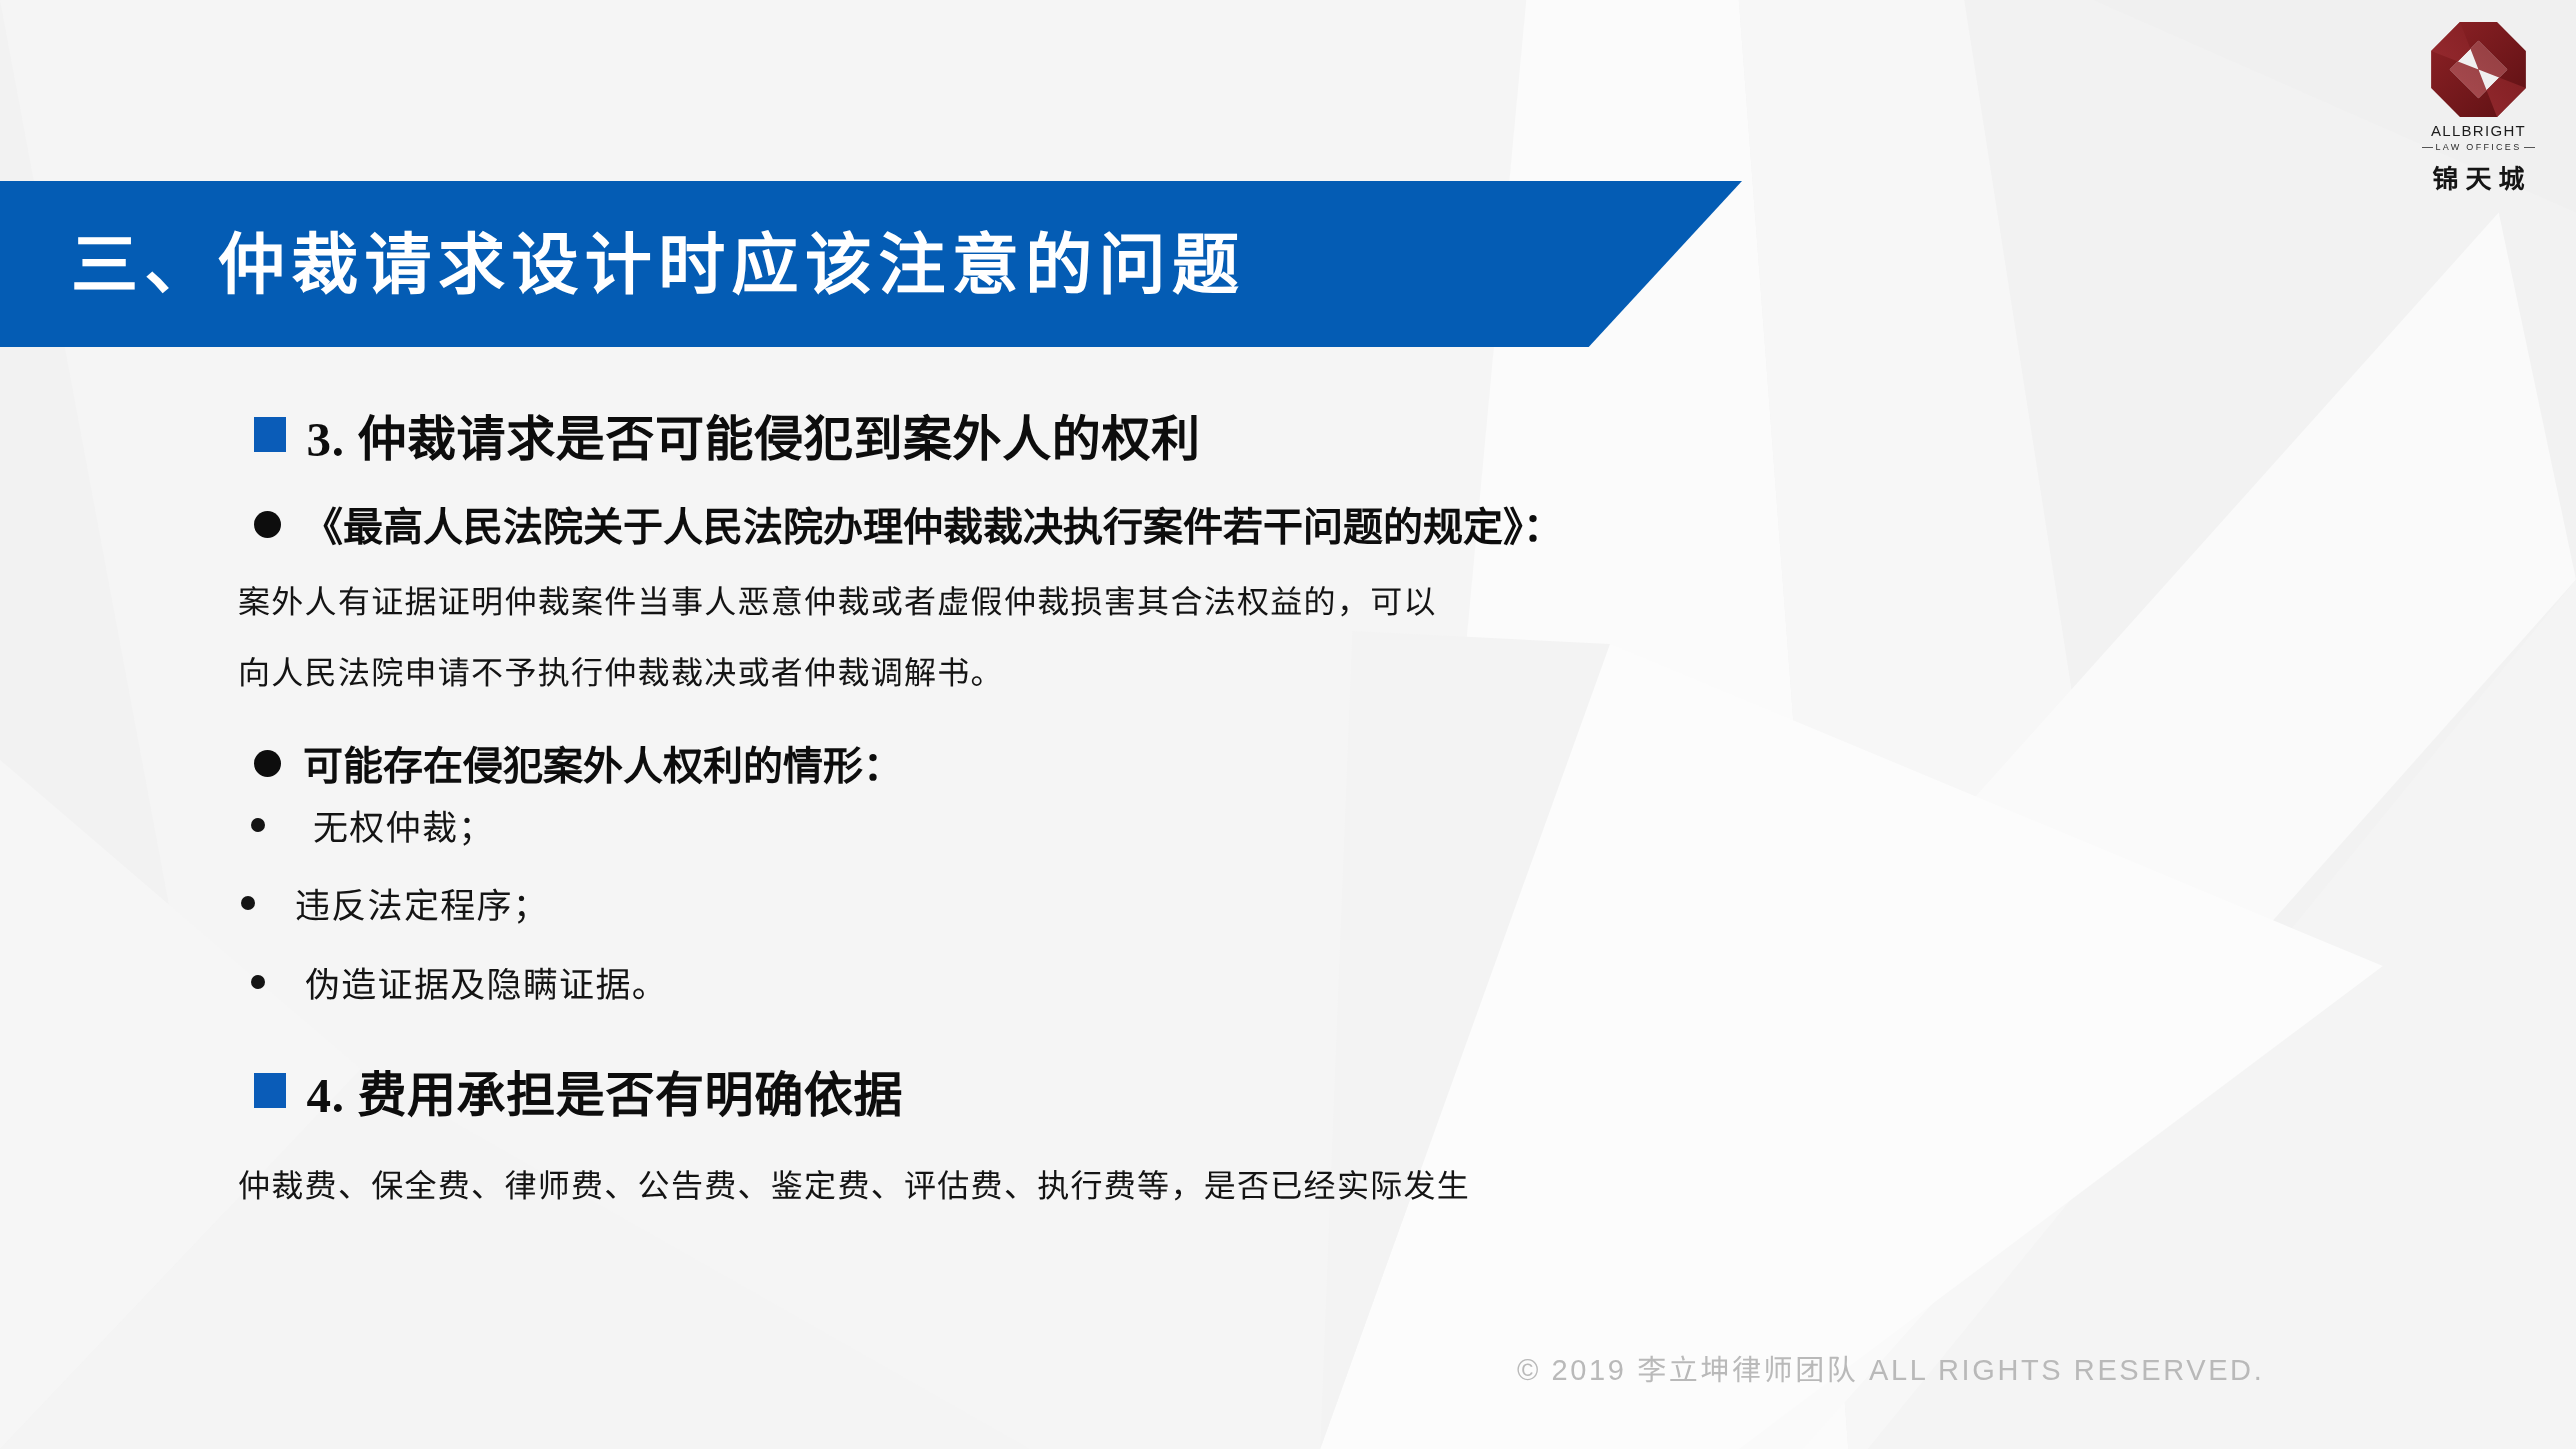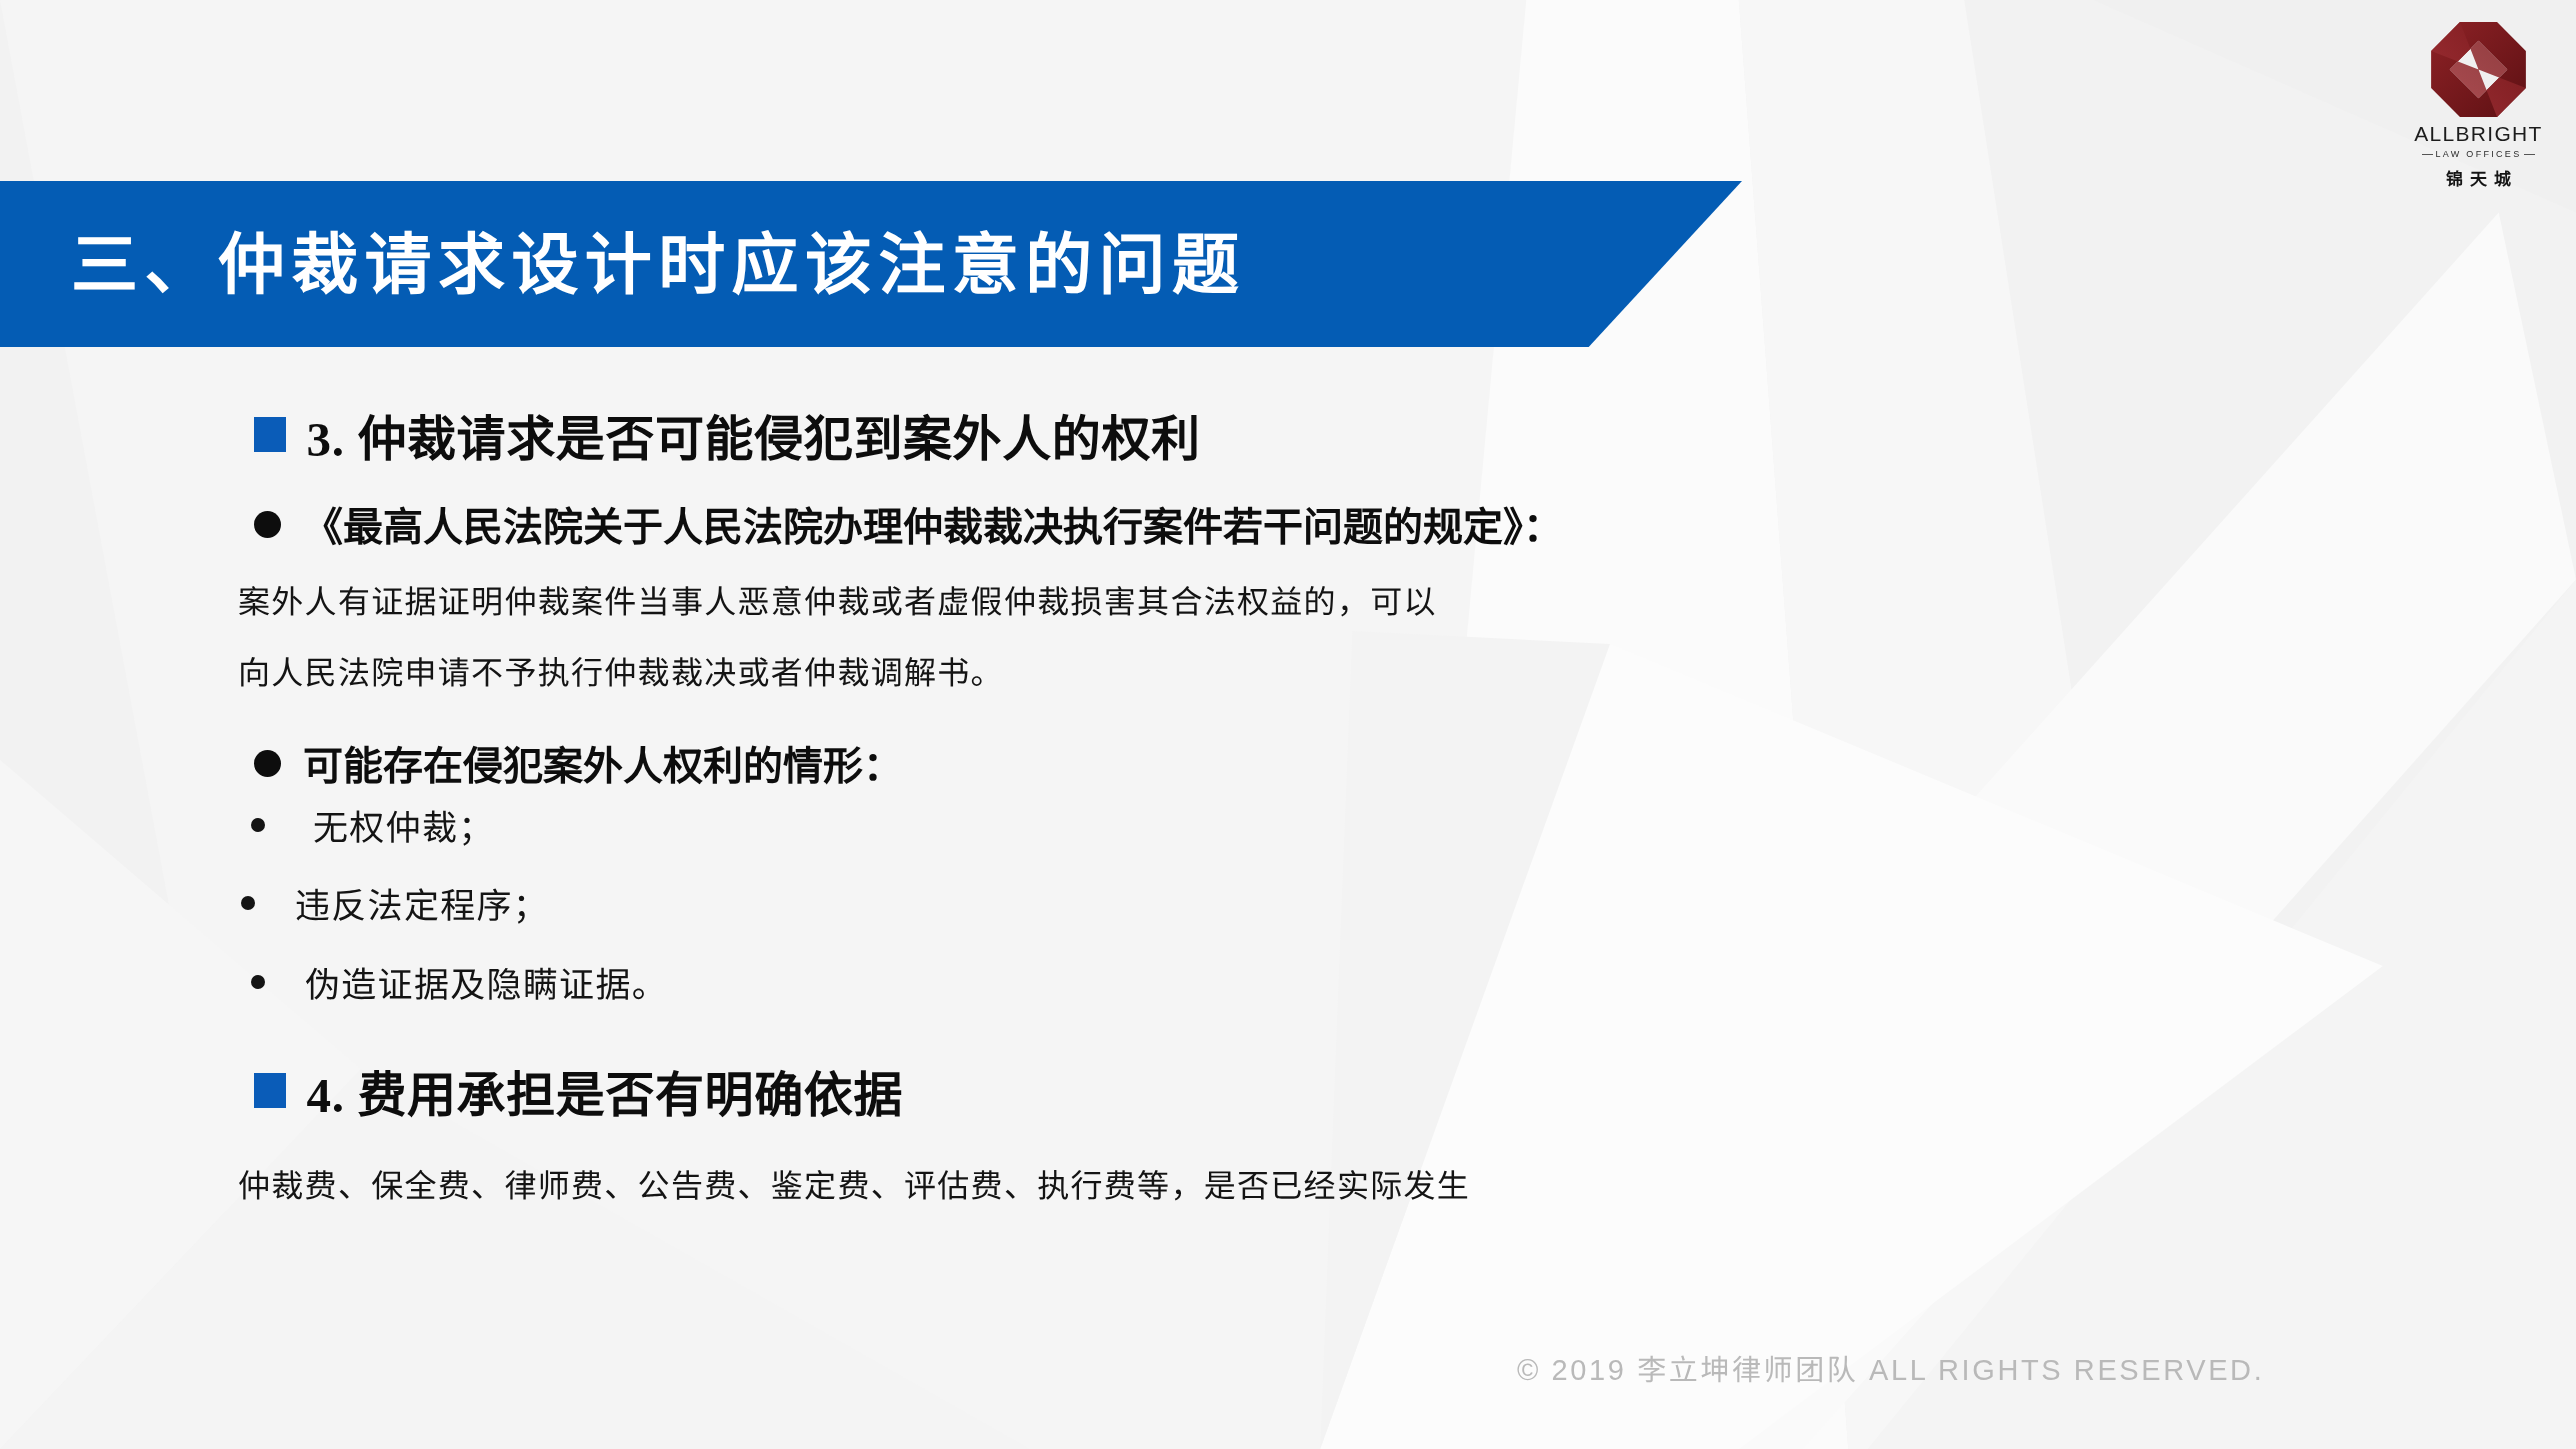--- a/index.html
+++ b/index.html
@@ -54,21 +54,21 @@
   .logo {
     position: absolute;
     left: 2401px;
     top: 18px;
     width: 155px;
     text-align: center;
   }
   .logo-mark { width: 103px; height: 103px; margin: 0 auto; display: block; }
   .logo-name {
     font-family: "Liberation Sans", "DejaVu Sans", sans-serif;
-    font-size: 21px;
+    font-size: 15px;
     letter-spacing: 1.3px;
     color: #1c1c1c;
     margin-top: 1.3px;
     font-weight: 400;
   }
   .logo-sub {
     font-family: "Liberation Sans", "DejaVu Sans", sans-serif;
     font-size: 9px;
     letter-spacing: 2.3px;
     color: #2b2b2b;
@@ -82,21 +82,21 @@
     position: absolute;
     top: 50%;
     width: 11.6px;
     height: 0.6px;
     background: #555;
   }
   .logo-sub::before { left: 0; }
   .logo-sub::after { right: 0; }
   .logo-cn {
     font-family: "Liberation Serif", "DejaVu Serif", serif;
-    font-size: 17px;
+    font-size: 26px;
     letter-spacing: 7px;
     color: #151515;
     margin-top: 5.8px;
     font-weight: 700;
     padding-left: 7px;
   }
 
   
   .content {
     position: absolute;

